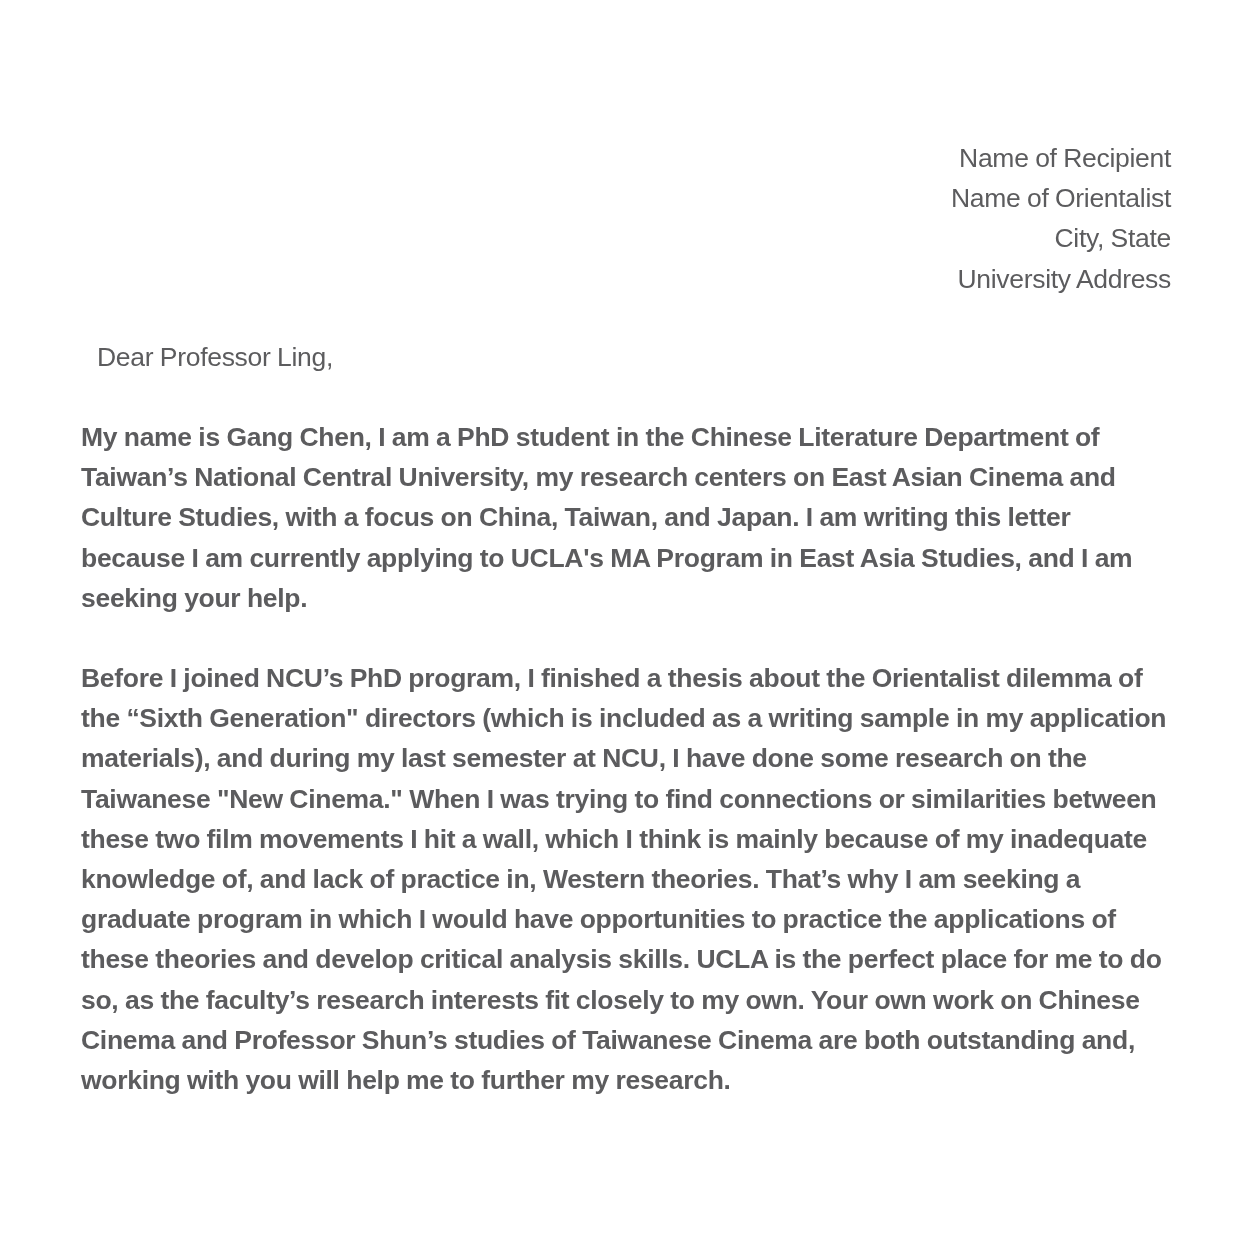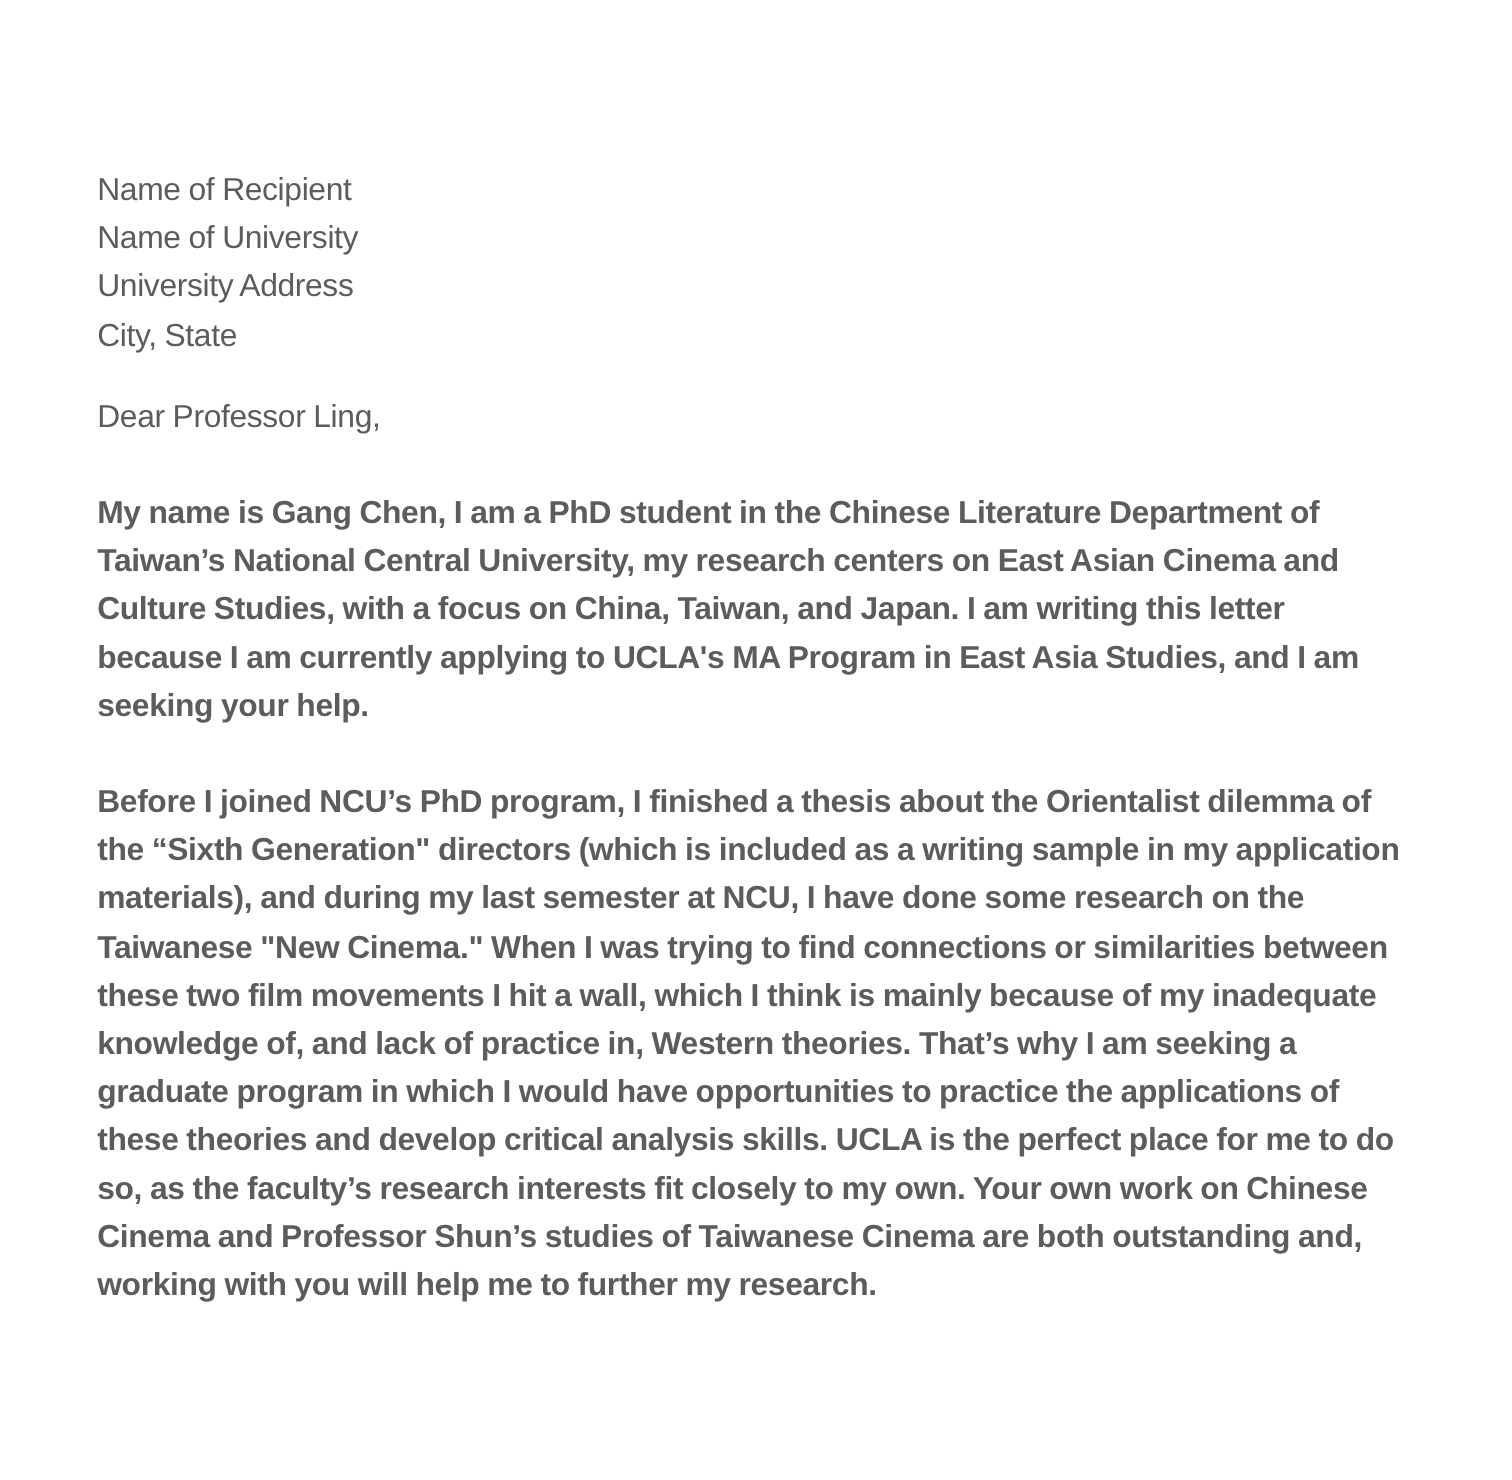--- a/index.html
+++ b/index.html
@@ -19,43 +19,44 @@
       position: absolute;
       left: 81px;
       top: 138px;
       width: 1090px;
       font-size: 26.5px;
       line-height: 40.2px;
       letter-spacing: -0.3px;
       word-spacing: -0.5px;
     }
     .address-block {
-      margin: 0 0 28px 0;
+      margin: 0 0 38px 0;
+      text-align: right;
     }
     .address-line {
       display: block;
       white-space: nowrap;
     }
     .salutation {
-      margin: 0 0 40px 0;
+      margin: 0 0 40px 16px;
     }
     .paragraph {
       margin: 0 0 40px 0;
       font-weight: bold;
     }
   </style>
 </head>
 <body>
 
 <div class="letter">
   <div class="address-block">
     <span class="address-line">Name of Recipient</span>
-    <span class="address-line">Name of University</span>
+    <span class="address-line">Name of Orientalist</span>
+    <span class="address-line">City, State</span>
     <span class="address-line">University Address</span>
-    <span class="address-line">City, State</span>
   </div>
 
   <div class="salutation">Dear Professor Ling,</div>
 
   <p class="paragraph">My name is Gang Chen, I am a PhD student in the Chinese Literature Department of Taiwan’s National Central University, my research centers on East Asian Cinema and Culture Studies, with a focus on China, Taiwan, and Japan. I am writing this letter because I am currently applying to UCLA's MA Program in East Asia Studies, and I am seeking your help.</p>
 
   <p class="paragraph">Before I joined NCU’s PhD program, I finished a thesis about the Orientalist dilemma of the “Sixth Generation" directors (which is included as a writing sample in my application materials), and during my last semester at NCU, I have done some research on the Taiwanese "New Cinema." When I was trying to find connections or similarities between these two film movements I hit a wall, which I think is mainly because of my inadequate knowledge of, and lack of practice in, Western theories. That’s why I am seeking a graduate program in which I would have opportunities to practice the applications of these theories and develop critical analysis skills. UCLA is the perfect place for me to do so, as the faculty’s research interests fit closely to my own. Your own work on Chinese Cinema and Professor Shun’s studies of Taiwanese Cinema are both outstanding and, working with you will help me to further my research.</p>
 </div>
 
 </body></html>

